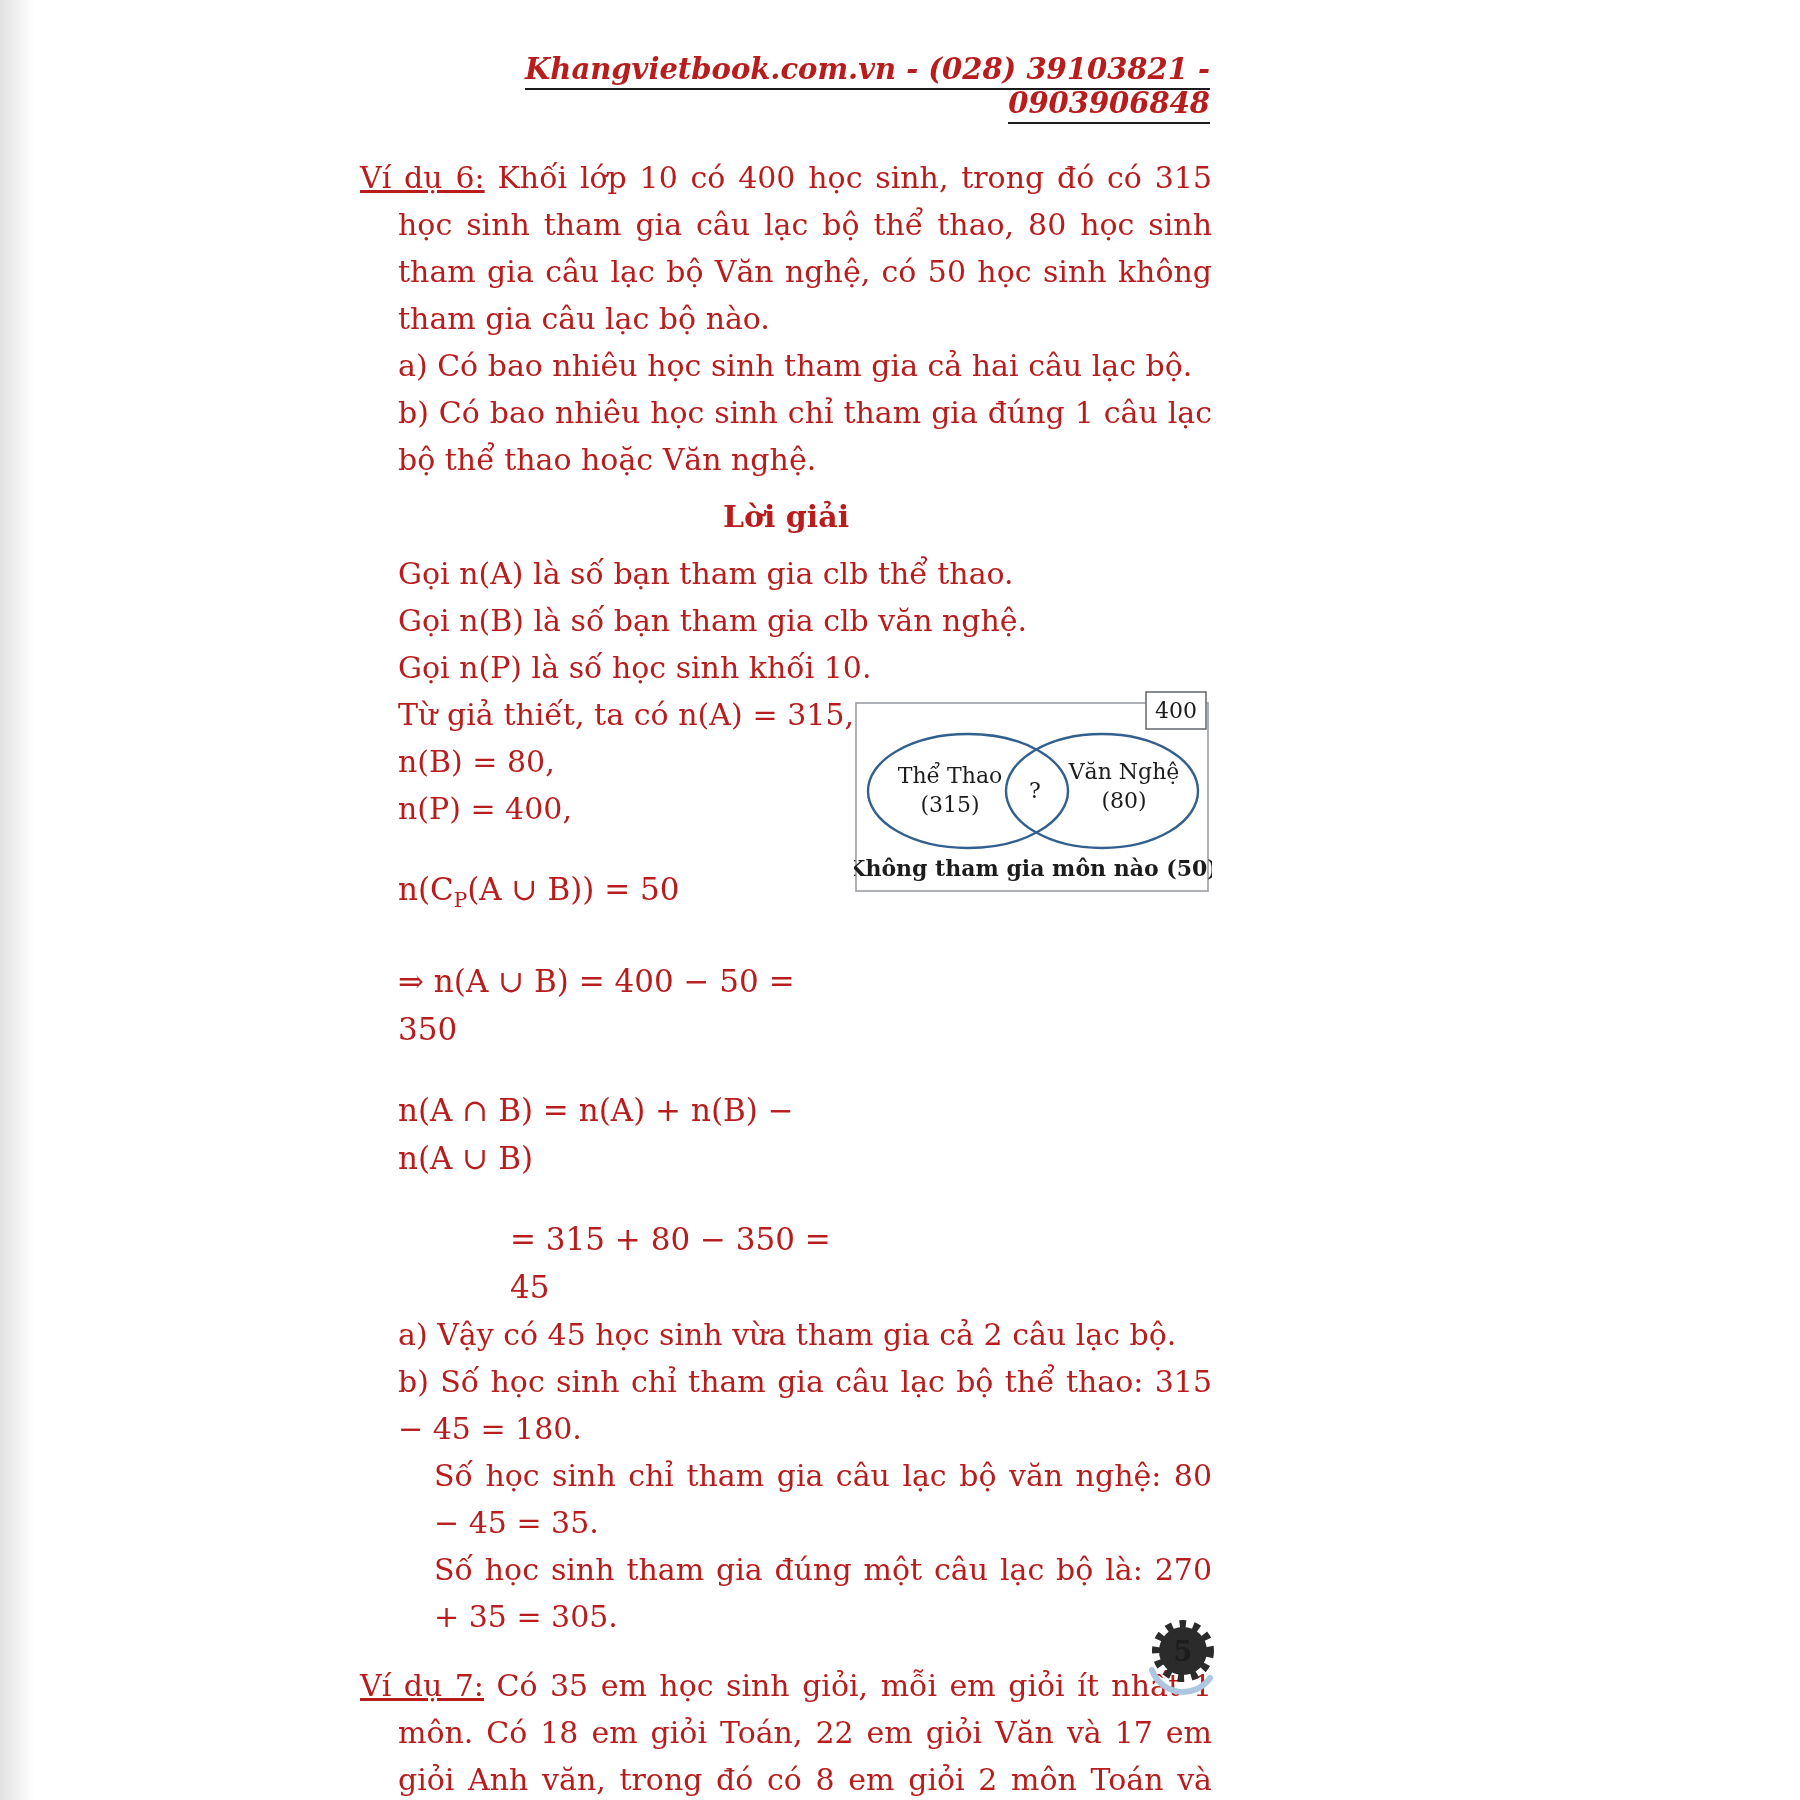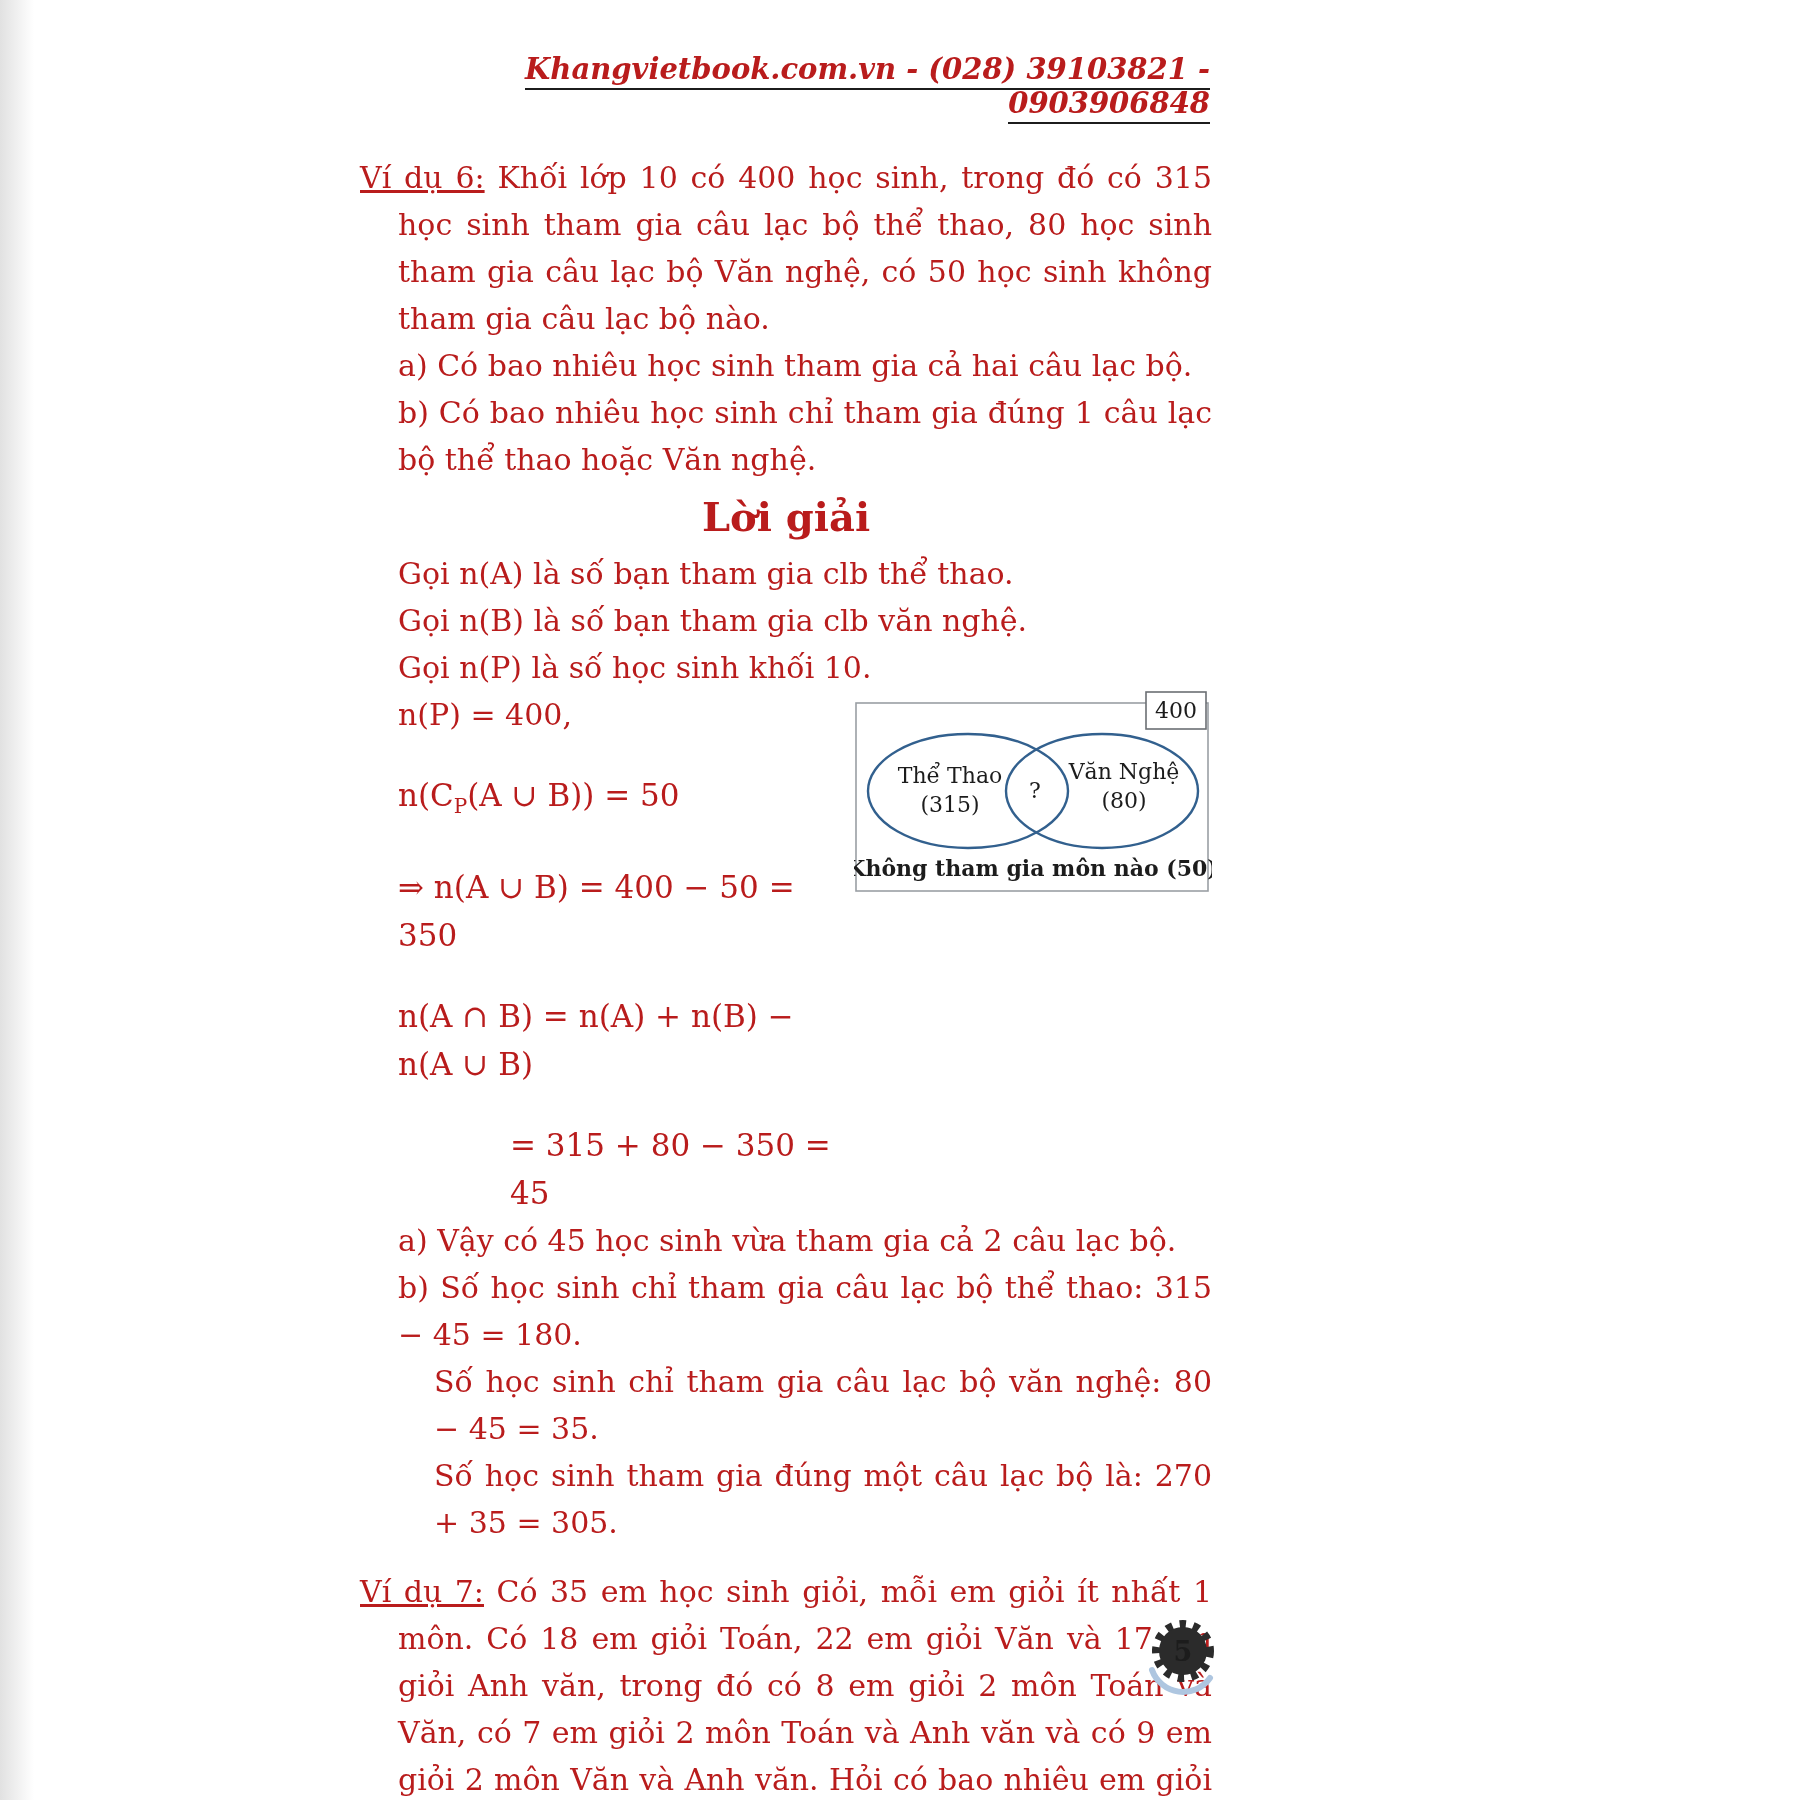--- a/index.html
+++ b/index.html
@@ -27,21 +27,21 @@
   .header-text {
     font-style:italic; font-weight:bold; font-size:29px;
     border-bottom:2px solid #1c1c1c; padding-bottom:2px;
   }
   .para { font-size:30px; line-height:47px; text-align:justify; margin:0; }
   .hang { padding-left:38px; text-indent:-38px; }
   .vd-label { font-weight:normal; text-decoration:underline; }
   .list-item { margin-left:38px; }
   .sub-line { margin-left:74px; }
   .solution-title {
-    text-align:center; font-weight:bold; font-size:40px;
+    text-align:center; font-weight:bold; font-size:30px;
     margin:10px 0 10px 0; line-height:47px;
   }
   .sol-line { margin-left:38px; }
   .row { display:flex; align-items:flex-start; }
   .col-left { flex:1 1 auto; min-width:0; }
   .col-right { flex:0 0 auto; }
   .math-line {
     margin-left:38px; font-size:31px; line-height:48px; margin-top:33px;
     text-align:left;
   }
@@ -67,20 +67,21 @@
     <p class="para list-item">b) Có bao nhiêu học sinh chỉ tham gia đúng 1 câu lạc bộ thể thao hoặc Văn nghệ.</p>
 
     <p class="solution-title">Lời giải</p>
 
     <p class="para sol-line">Gọi n(A) là số bạn tham gia clb thể thao.</p>
     <p class="para sol-line">Gọi n(B) là số bạn tham gia clb văn nghệ.</p>
     <p class="para sol-line">Gọi n(P) là số học sinh khối 10.</p>
 
     <div class="row">
       <div class="col-left">
+        <p class="para sol-line">Từ giả thiết, ta có n(A) = 315, n(B) = 80,</p>
         <p class="para sol-line">n(P) = 400,</p>
         <div class="math-line"><span>n(C</span><sub>P</sub><span>(A ∪ B)) = 50</span></div>
         <div class="math-line">⇒ n(A ∪ B) = 400 − 50 = 350</div>
         <div class="math-line">n(A ∩ B) = n(A) + n(B) − n(A ∪ B)</div>
         <div class="math-line math-cont">= 315 + 80 − 350 = 45</div>
       </div>
       <div class="col-right venn1-wrap">
         <svg width="358" height="204" viewBox="0 0 358 204">
           <rect x="2" y="12" width="352" height="188" fill="none" stroke="#9a9fa4" stroke-width="1.6"></rect>
           <rect x="292" y="1" width="60" height="37" fill="#ffffff" stroke="#6b6f73" stroke-width="1.6"></rect>

